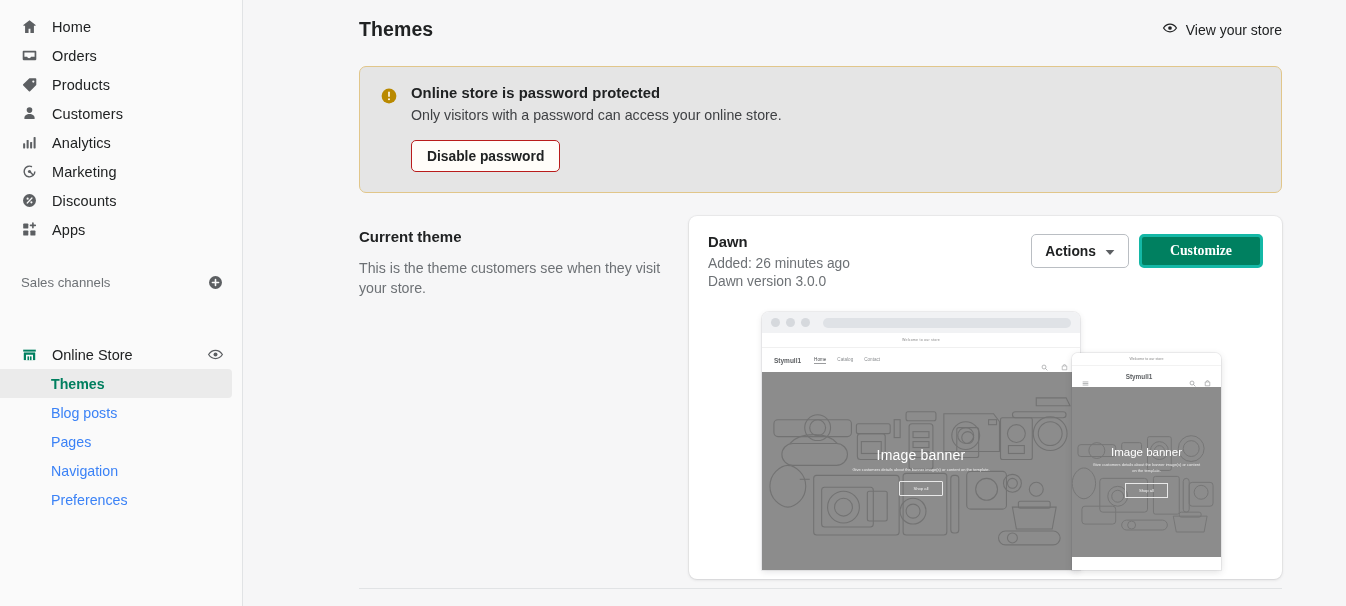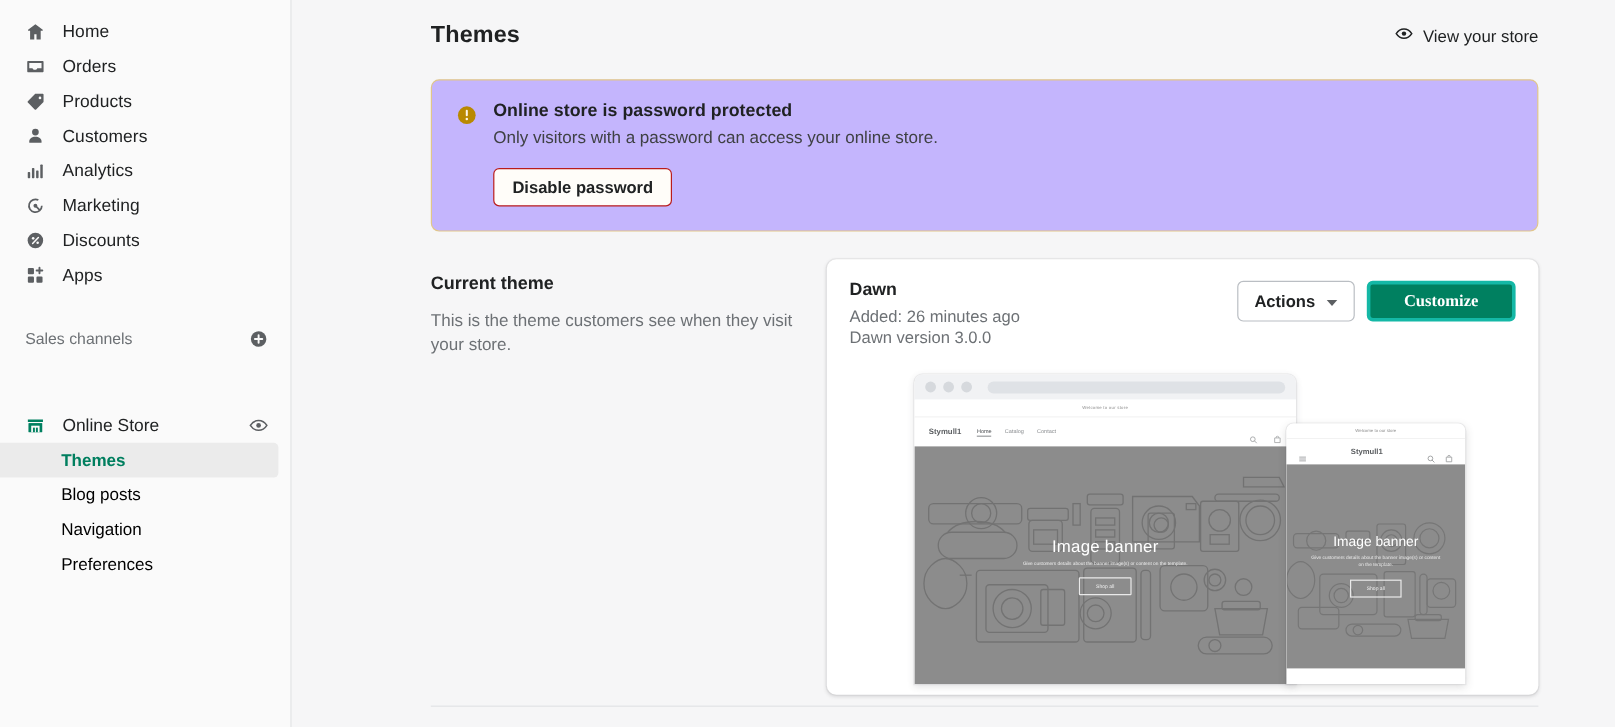--- a/index.html
+++ b/index.html
@@ -51,21 +51,21 @@
   }
   .channel-left { display: flex; align-items: center; gap: 14px; }
   .channel-left .label { font-size: 14.5px; color: #202223; }
 
   .sub-item {
     position: relative;
     height: 29px; display: flex; align-items: center;
     padding-left: 51px;
     margin: 0 10px 0 0;
     font-size: 14.2px;
-    color: #000000;
+    color: #3b82f6;
     cursor: pointer;
     border-radius: 0 4px 4px 0;
   }
   .sub-item.active {
     background: #ebebeb;
     color: #007f5f;
     font-weight: 600;
   }
   .sub-item.active::before {
     content: "";
@@ -89,21 +89,21 @@
   }
   .page-title { font-size: 19.5px; font-weight: 600; color: #202223; letter-spacing: .1px; }
   .view-store {
     display: flex; align-items: center; gap: 8px;
     font-size: 14px; color: #202223; cursor: pointer;
   }
 
   
   .banner {
     margin: 25px 64px 0 84px;
-    background: #c4b5fd;
+    background: #e5e5e5;
     border: 1px solid #e1c68a;
     border-radius: 7px;
     padding: 18px 20px 20px 20px;
     display: flex;
     gap: 13px;
   }
   .warn-ico { flex: 0 0 18px; margin-top: 2px; }
   .banner-title { font-size: 14.8px; font-weight: 700; color: #202223; letter-spacing: .05px; }
   .banner-sub { font-size: 14.2px; color: #3f4144; margin-top: 6px; }
   .btn-outline {
@@ -387,20 +387,23 @@
             <circle cx="10" cy="10" r="2.3" fill="#5c5f62" stroke="none"></circle>
           </svg>
       </span>
     </div>
 
     <div class="sub-item active">
       <span>Themes</span>
     </div>
     <div class="sub-item">
       <span>Blog posts</span>
+    </div>
+    <div class="sub-item">
+      <span>Pages</span>
     </div>
     <div class="sub-item">
       <span>Navigation</span>
     </div>
     <div class="sub-item">
       <span>Preferences</span>
     </div>
   </aside>
 
   <main class="main">

